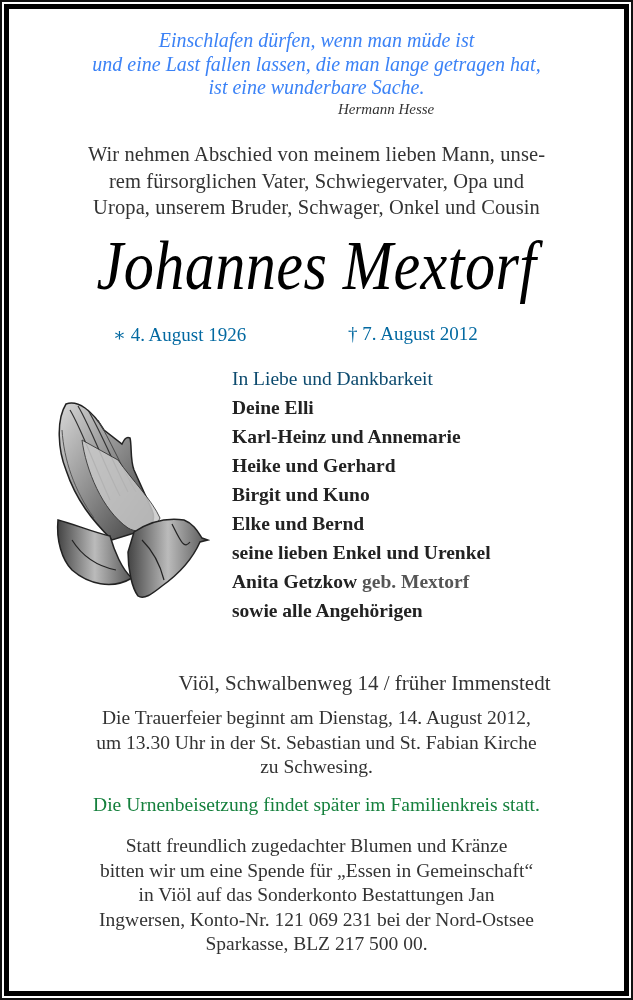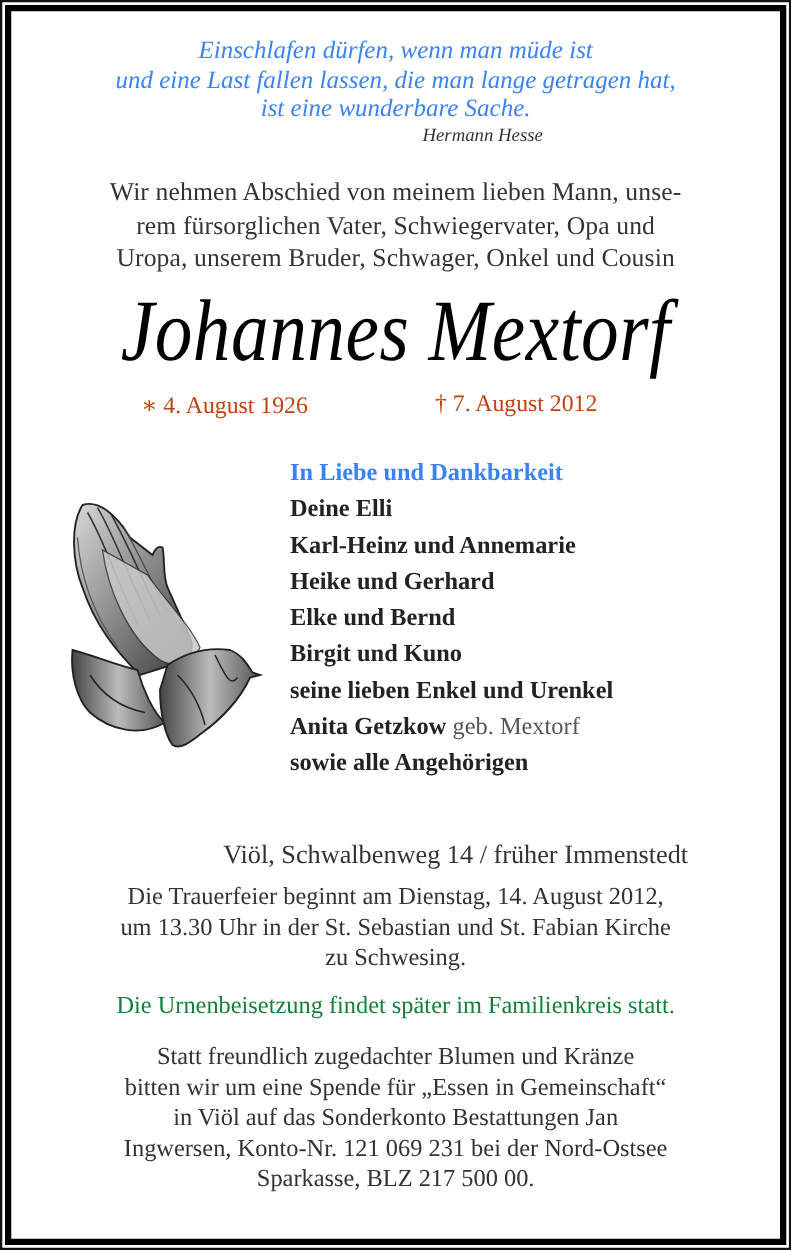--- a/index.html
+++ b/index.html
@@ -11,26 +11,26 @@
                border: 1px solid #fff; }
   .frame-inner { position: absolute; left: 4px; top: 4px; right: 4px; bottom: 4px;
                  border: 5px solid #000; }
   .abs { position: absolute; }
   .center { left: 0; width: 633px; text-align: center; }
   .quote { font-style: italic; font-size: 20px; line-height: 23.5px; color: #3b82f6; top: 29px; }
   .quote-author { font-style: italic; font-size: 15px; left: 338px; top: 101px; color: #333; }
   .intro { font-size: 20.5px; line-height: 26.5px; top: 141px; color: #333; letter-spacing: 0.1px; }
   .name { font-style: italic; font-size: 70px; line-height: 80px; top: 226px; color: #000;
           letter-spacing: 0.5px; font-weight: normal; transform: scaleX(0.86); transform-origin: center; }
-  .date { font-size: 19px; top: 313px; color: #c2410c; }
+  .date { font-size: 19px; top: 323px; color: #0369a1; }
   .hands { left: 52px; top: 400px; width: 158px; height: 204px; }
   .family { left: 232px; top: 364px; font-size: 19.5px; line-height: 29px; }
-  .family .intro-line { color: #3b82f6; font-weight: bold; }
+  .family .intro-line { color: #0c4a6e; font-weight: normal; }
   .family .member { font-weight: bold; color: #222; }
-  .family .muted { font-weight: normal; color: #555; margin-top: 40px; }
+  .family .muted { font-weight: bold; color: #555; margin-top: 40px; }
   .address { font-size: 21px; top: 671px; color: #333; padding-left: 48px; }
   .service { font-size: 19.5px; line-height: 24.5px; top: 706px; color: #333; }
   .urn { font-size: 19.5px; top: 794px; color: #15803d; }
   .donation { font-size: 19.5px; line-height: 24.5px; top: 834px; color: #333; }
   .line { display: block; white-space: nowrap; }
 </style>
 </head>
 <body>
 
 <div class="frame-outer"></div>
@@ -86,22 +86,22 @@
     <path d="M120 124 C 128 140, 132 150, 138 142" stroke="#222" stroke-width="1.2" fill="none"></path>
     <path d="M20 140 C 30 156, 44 166, 64 170" stroke="#222" stroke-width="1.2" fill="none"></path>
   </svg>
 </div>
 
 <div class="abs family">
   <span class="line intro-line">In Liebe und Dankbarkeit</span>
   <span class="line member">Deine Elli</span>
   <span class="line member">Karl-Heinz und Annemarie</span>
   <span class="line member">Heike und Gerhard</span>
+  <span class="line member">Birgit und Kuno</span>
   <span class="line member">Elke und Bernd</span>
-  <span class="line member">Birgit und Kuno</span>
   <span class="line member">seine lieben Enkel und Urenkel</span>
   <span class="line"><span class="member">Anita Getzkow</span><span class="muted"> geb. Mextorf</span></span>
   <span class="line member">sowie alle Angehörigen</span>
 </div>
 
 <div class="abs center address">Viöl, Schwalbenweg 14 / früher Immenstedt</div>
 
 <div class="abs center service">
   <span class="line">Die Trauerfeier beginnt am Dienstag, 14. August 2012,</span>
   <span class="line">um 13.30 Uhr in der St. Sebastian und St. Fabian Kirche</span>

